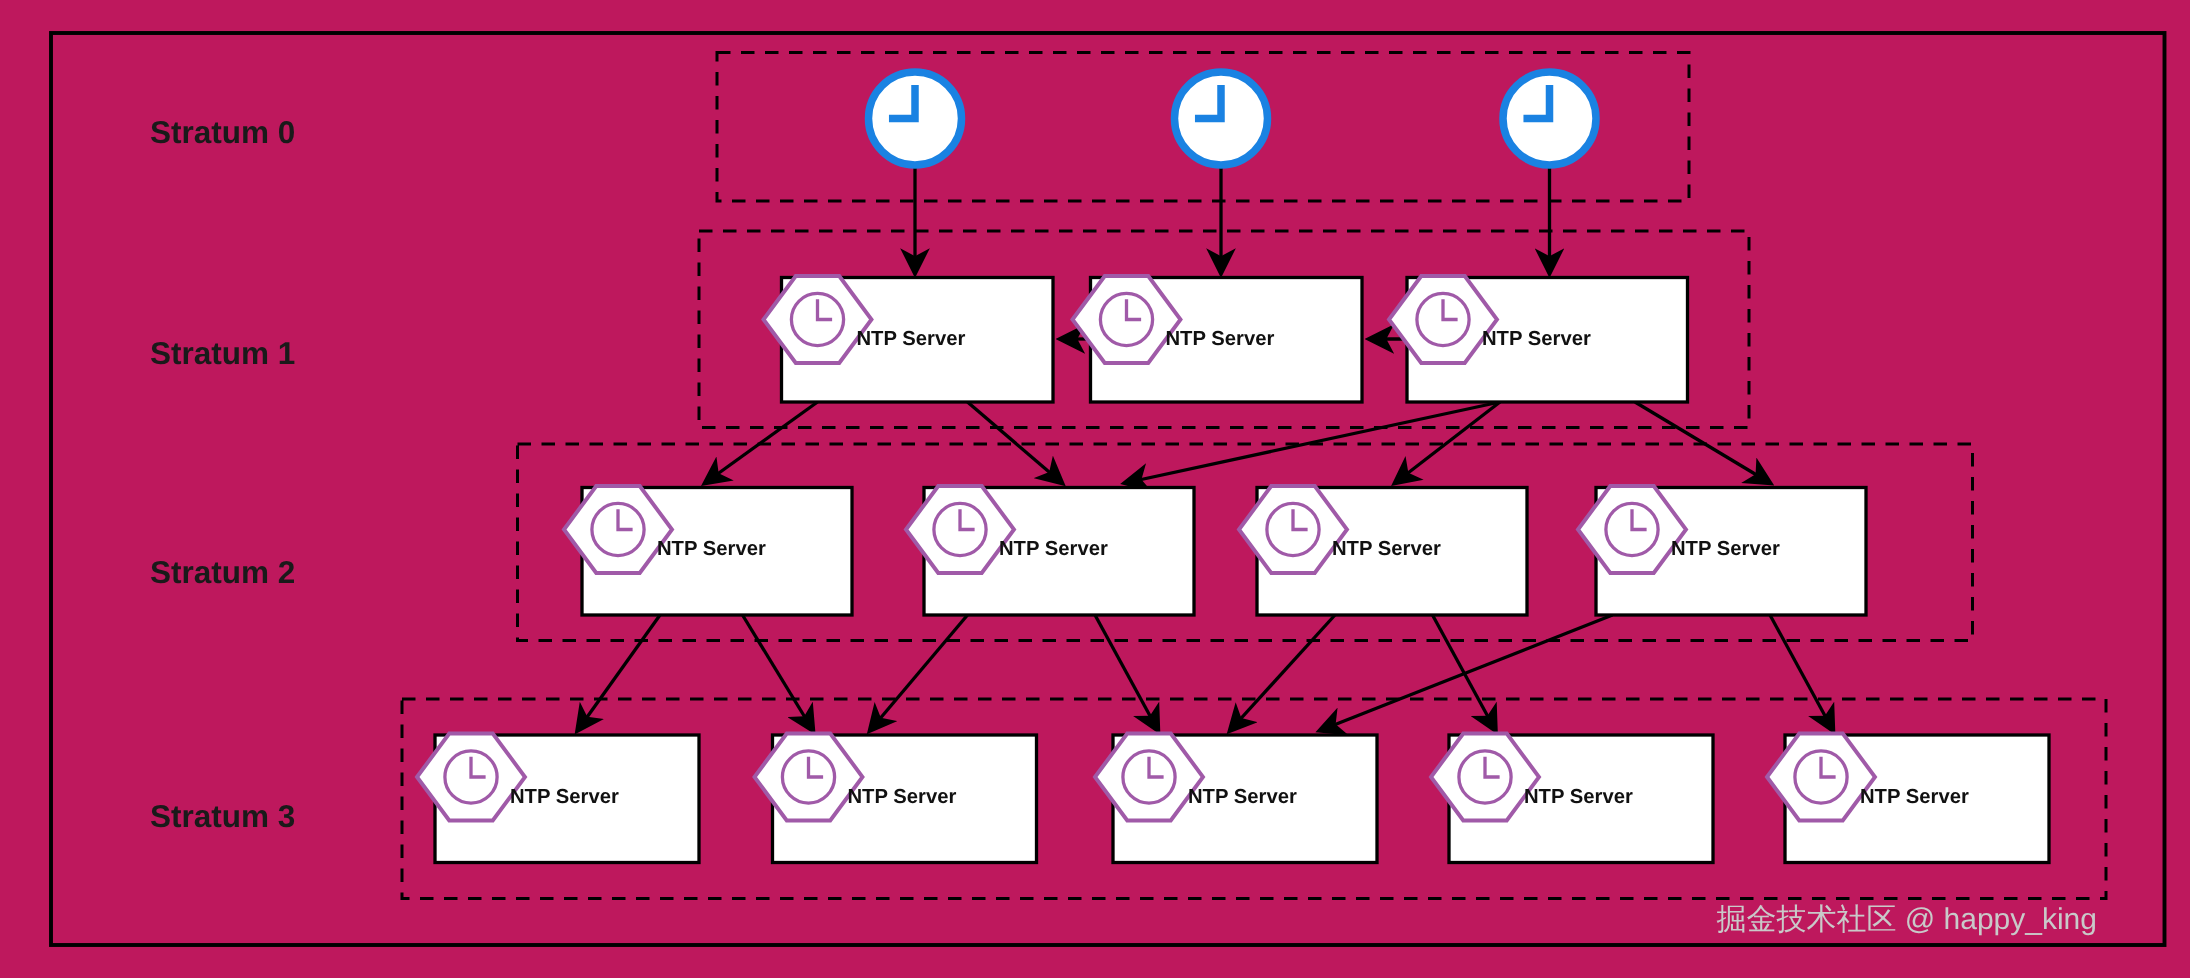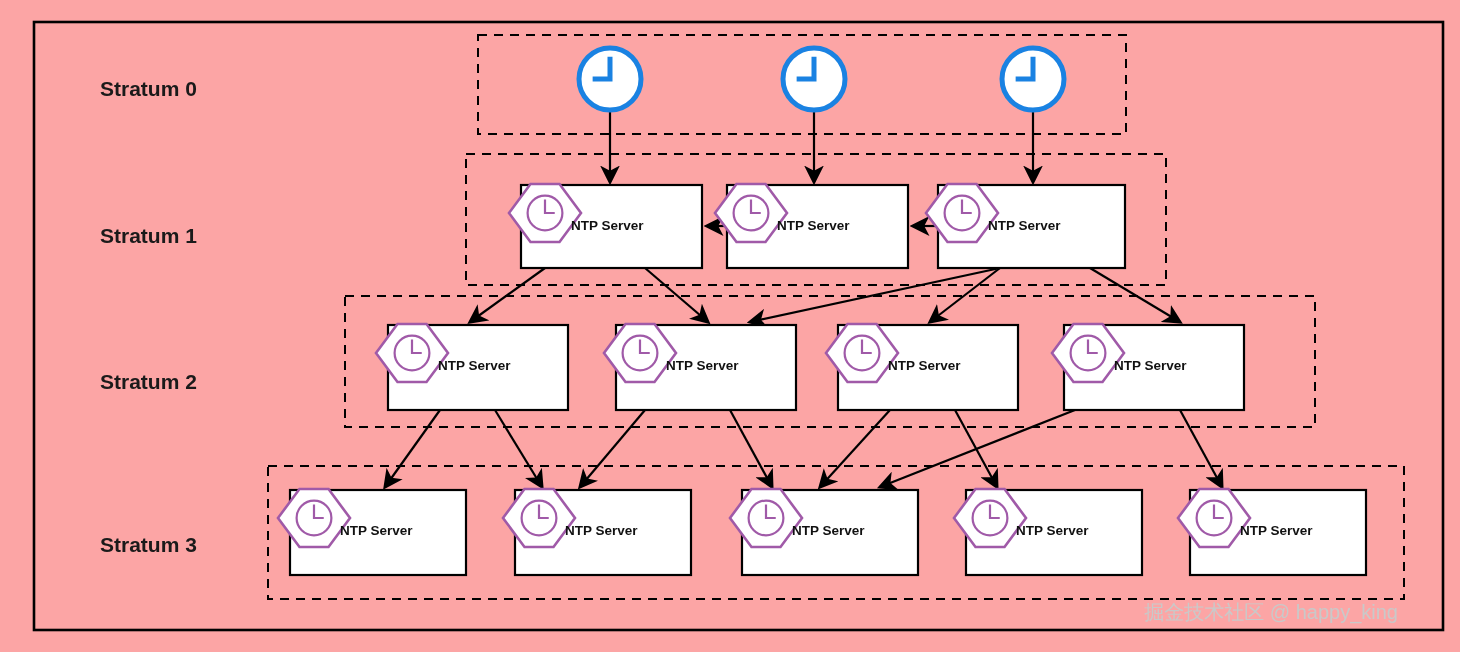--- a/index.html
+++ b/index.html
@@ -1,17 +1,17 @@
 <!DOCTYPE html>
 <html><head>
 <meta charset="utf-8">
 <style>
   html,body{margin:0;padding:0;background:#ffffff;}
   body{font-family:"Liberation Sans",sans-serif;}
-  #stage{position:relative;width:1460px;height:652px;background:#fca5a5;overflow:hidden;}
+  #stage{position:relative;width:1460px;height:652px;background:#be185d;overflow:hidden;}
   #diagram{position:absolute;left:0;top:0;width:1460px;height:652px;}
   .stratum-label{font-family:"Liberation Sans",sans-serif;font-size:21px;font-weight:bold;fill:#1a1a1a;}
   .node-label{font-family:"Liberation Sans",sans-serif;font-size:13.5px;font-weight:bold;fill:#111111;}
   .node-box{fill:#ffffff;stroke:#000000;stroke-width:2.2;}
   .group-box{fill:none;stroke:#000000;stroke-width:2;stroke-dasharray:9 7;}
   .outer-frame{fill:none;stroke:#000000;stroke-width:2.6;}
   .link{stroke:#000000;stroke-width:2.2;fill:none;}
   .clock0-ring{fill:#ffffff;stroke:#1a82e2;stroke-width:5;}
   .clock0-hand{stroke:#1a82e2;stroke-width:5;stroke-linecap:butt;fill:none;}
   .hexicon{fill:#ffffff;stroke:#a05aa8;stroke-width:2.6;}

